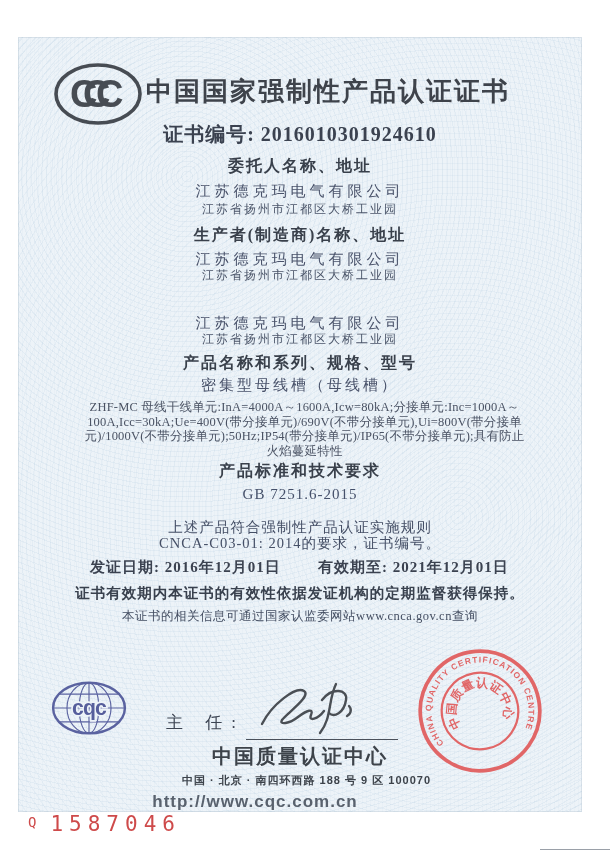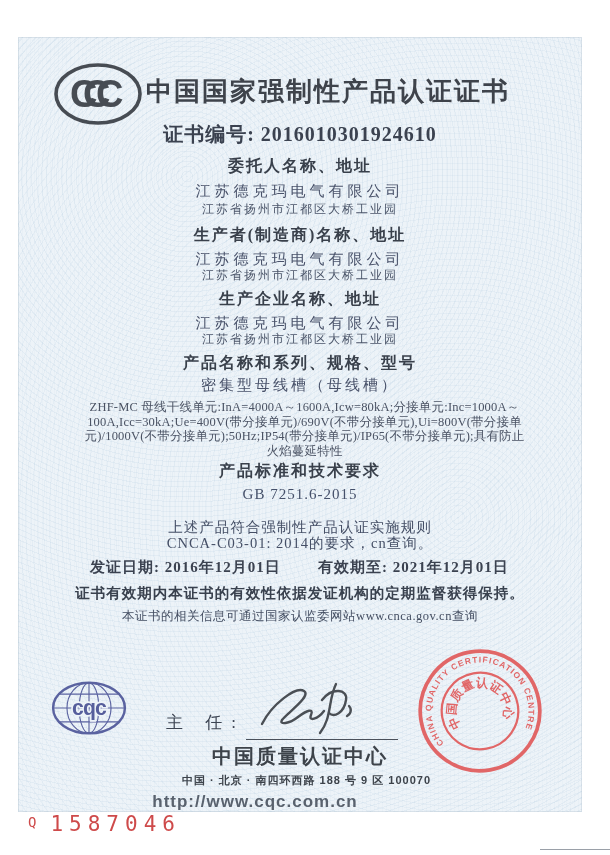--- a/index.html
+++ b/index.html
@@ -89,39 +89,38 @@
   <div class="abs ctr cert-no">证书编号: 2016010301924610</div>
 
   <div class="abs ctr sec-h h1p">委托人名称、地址</div>
   <div class="abs ctr company c1p">江苏德克玛电气有限公司</div>
   <div class="abs ctr addr a1p">江苏省扬州市江都区大桥工业园</div>
 
   <div class="abs ctr sec-h h2p">生产者(制造商)名称、地址</div>
   <div class="abs ctr company c2p">江苏德克玛电气有限公司</div>
   <div class="abs ctr addr a2p">江苏省扬州市江都区大桥工业园</div>
 
-  <div class="abs ctr sec-h h3p">生产企业名称、地址</div>
   <div class="abs ctr company c3p">江苏德克玛电气有限公司</div>
   <div class="abs ctr addr a3p">江苏省扬州市江都区大桥工业园</div>
 
   <div class="abs ctr prod">密集型母线槽（母线槽）</div>
   <div class="abs ctr sec-h h4p">产品名称和系列、规格、型号</div>
 
   <div class="abs spec">
     <div>ZHF-MC 母线干线单元:InA=4000A～1600A,Icw=80kA;分接单元:Inc=1000A～</div>
     <div>100A,Icc=30kA;Ue=400V(带分接单元)/690V(不带分接单元),Ui=800V(带分接单</div>
     <div>元)/1000V(不带分接单元);50Hz;IP54(带分接单元)/IP65(不带分接单元);具有防止</div>
     <div>火焰蔓延特性</div>
   </div>
 
   <div class="abs ctr sec-h h5p">产品标准和技术要求</div>
   <div class="abs ctr std">GB 7251.6-2015</div>
 
   <div class="abs ctr stmt1">上述产品符合强制性产品认证实施规则</div>
-  <div class="abs ctr stmt2">CNCA-C03-01: 2014的要求，cn查询。</div>
+  <div class="abs ctr stmt2">CNCA-C03-01: 2014的要求，证书编号。</div>
 
   <div class="abs date-issue">发证日期: 2016年12月01日</div>
   <div class="abs date-expiry">有效期至: 2021年12月01日</div>
 
   <div class="abs ctr query">本证书的相关信息可通过国家认监委网站www.cnca.gov.cn查询</div>
   <div class="abs ctr validity">证书有效期内本证书的有效性依据发证机构的定期监督获得保持。</div>
 
   <svg class="abs cqc-logo" viewBox="-50 -38 100 76">
     <defs>
         <clipPath id="globeclip">

